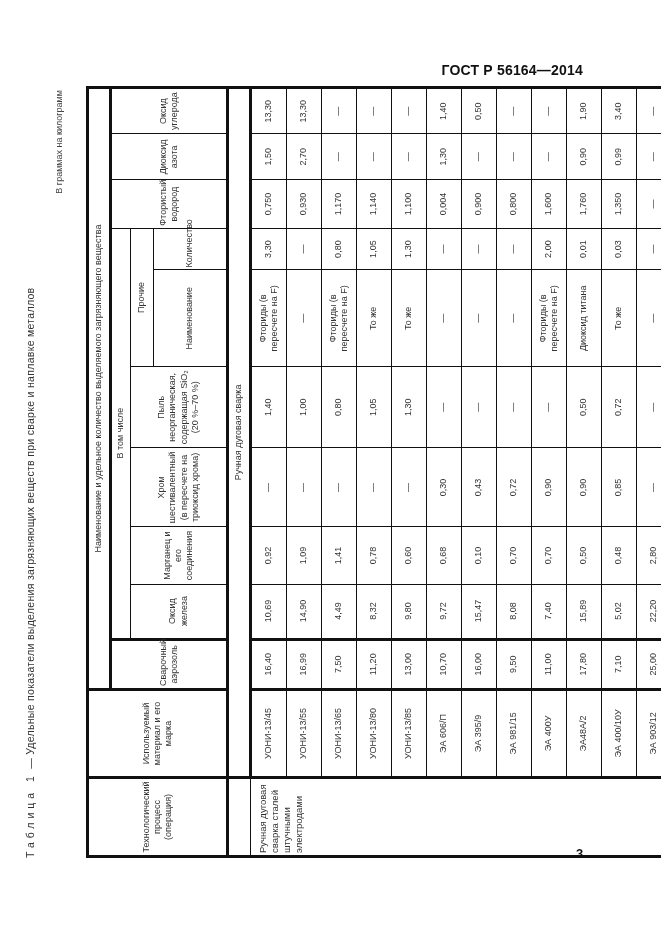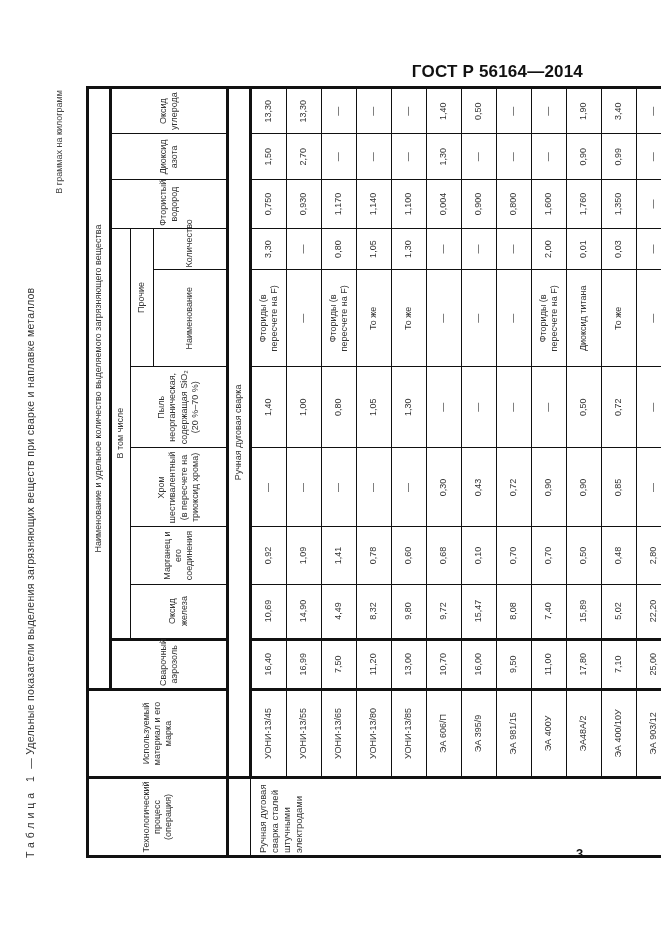--- a/index.html
+++ b/index.html
@@ -1,18 +1,18 @@
 <!DOCTYPE html>
 <html><head>
 <meta charset="utf-8">
 <style>
   html, body { margin: 0; padding: 0; background: #ffffff; }
   body { width: 661px; height: 936px; position: relative; overflow: hidden;
          font-family: "Liberation Sans", sans-serif; color: #222; }
-  .gost { position: absolute; top: 62px; right: 78px; font-size: 17px; font-weight: bold; color: #111; letter-spacing: 0.2px; margin-left: 12px; }
+  .gost { position: absolute; top: 62px; right: 78px; font-size: 14px; font-weight: bold; color: #111; letter-spacing: 0.2px; margin-left: 12px; }
   .pagenum { position: absolute; top: 846px; left: 576px; font-size: 13px; font-weight: bold; color: #111; }
 
   
   .stage { position: absolute; left: 24px; top: 858px; width: 780px; height: 560px;
            transform-origin: 0 0; transform: rotate(-90deg); }
 
   .caption { position: absolute; left: 0; top: 0; font-size: 10.5px; letter-spacing: 0.3px; color: #333; white-space: nowrap; }
   .caption .spaced { letter-spacing: 4px; }
   .units { position: absolute; right: 12px; top: 30px; font-size: 9px; color: #444; white-space: nowrap; }
 

